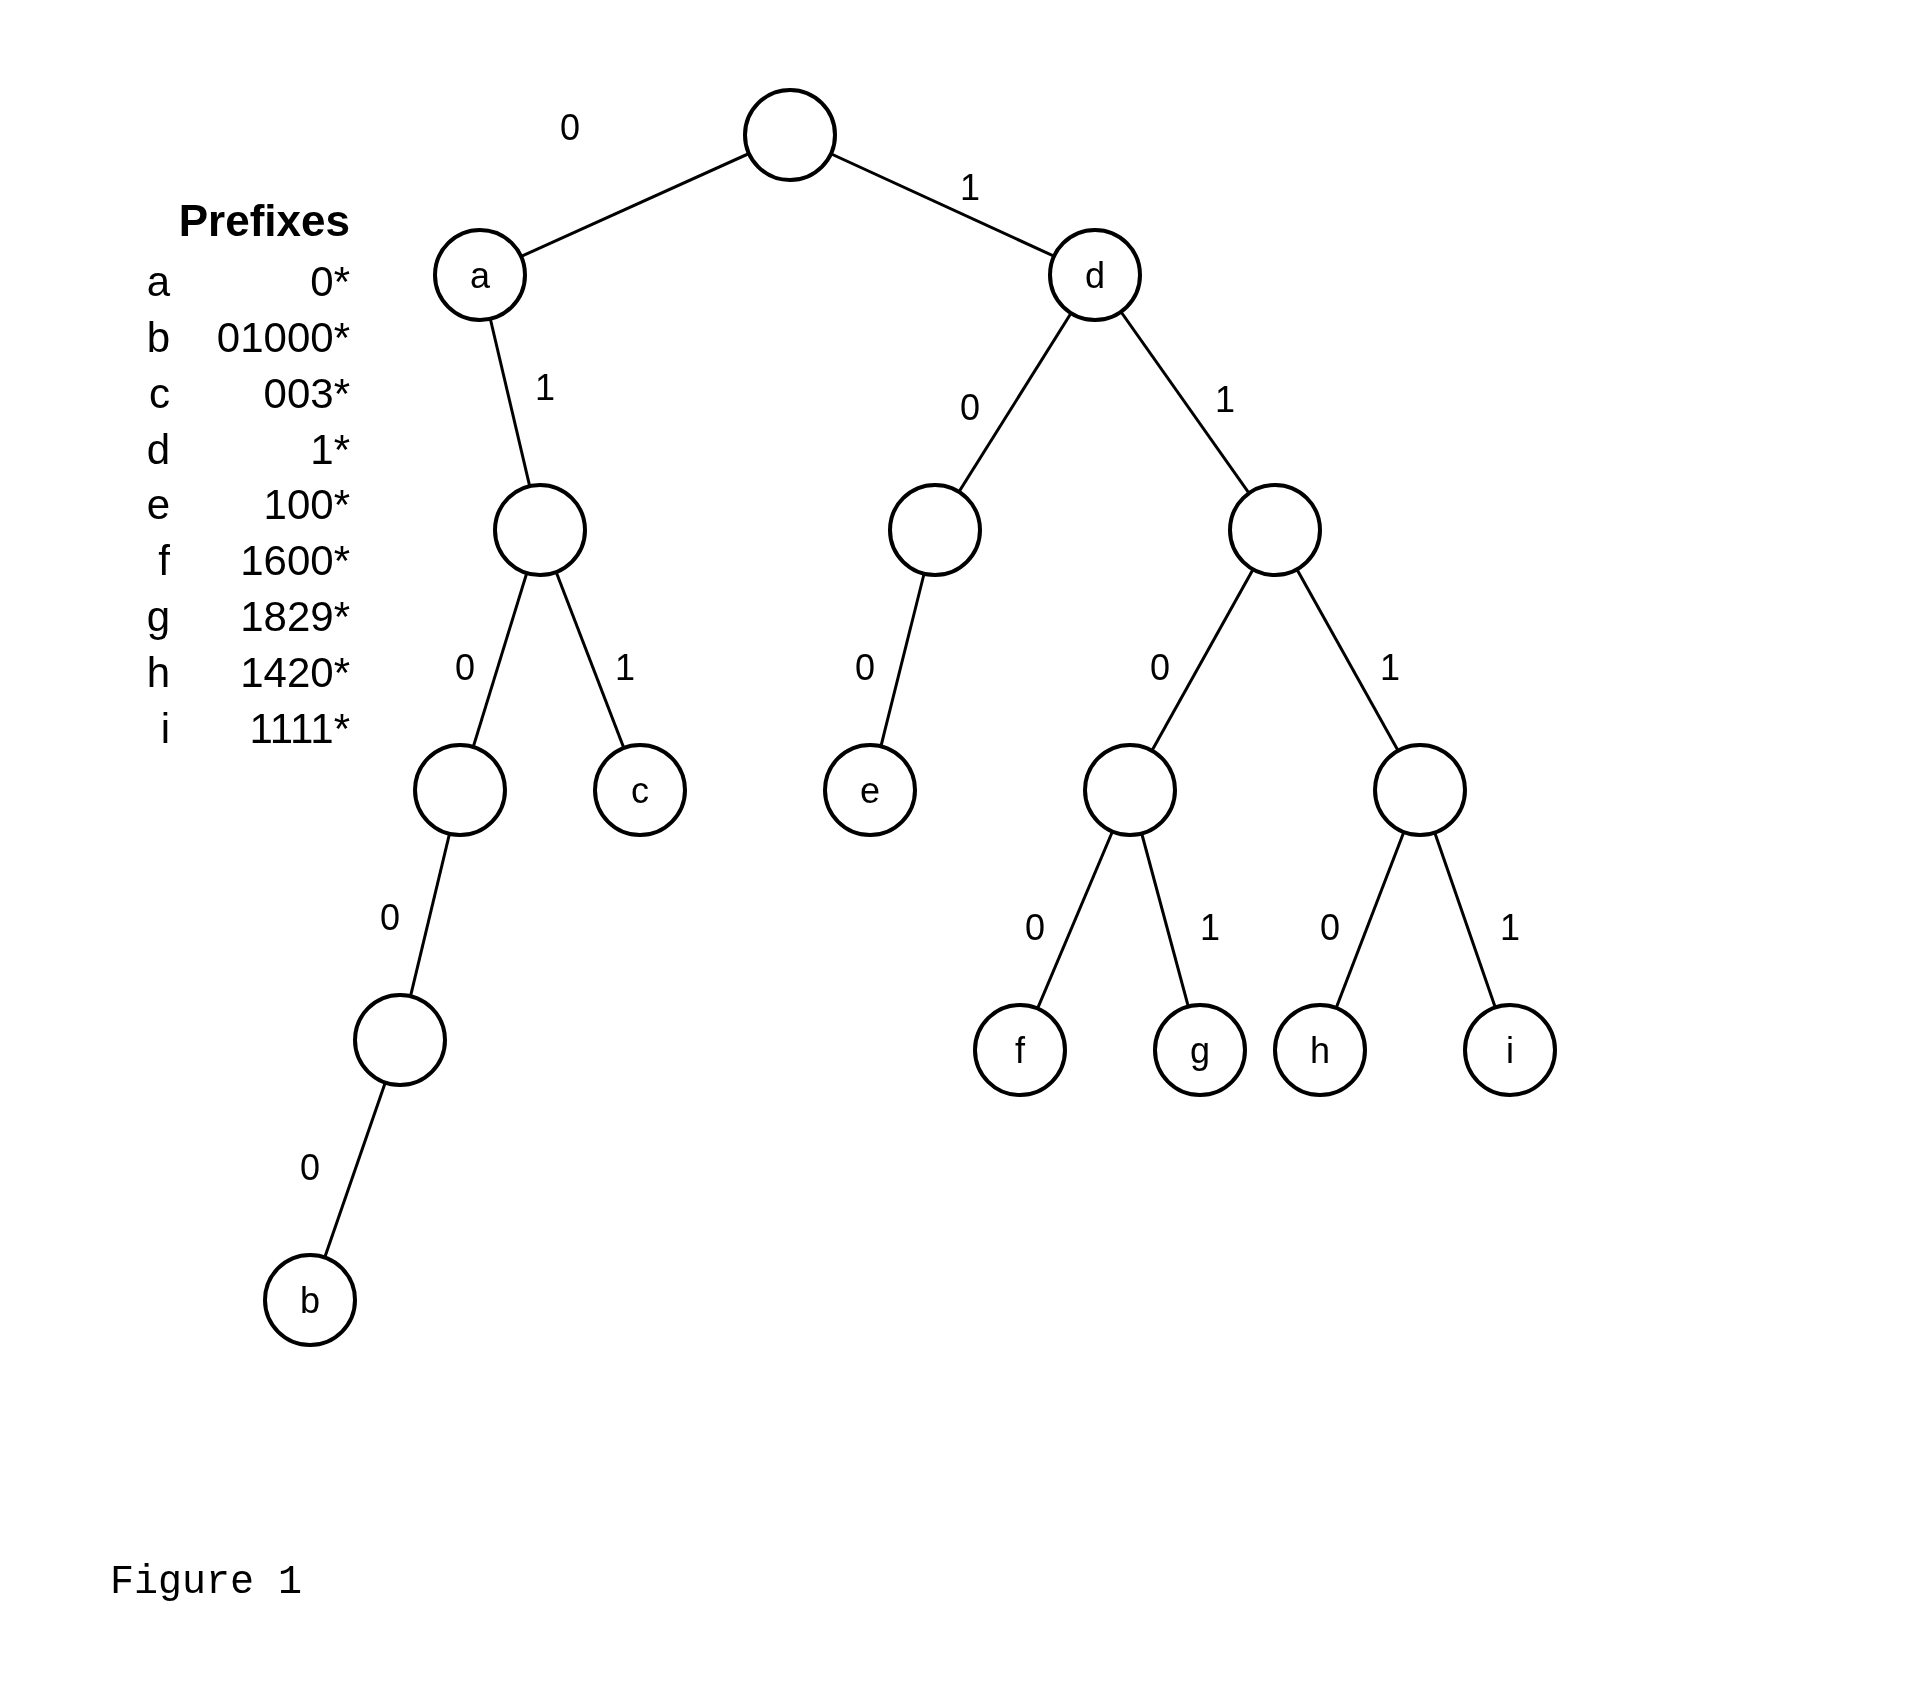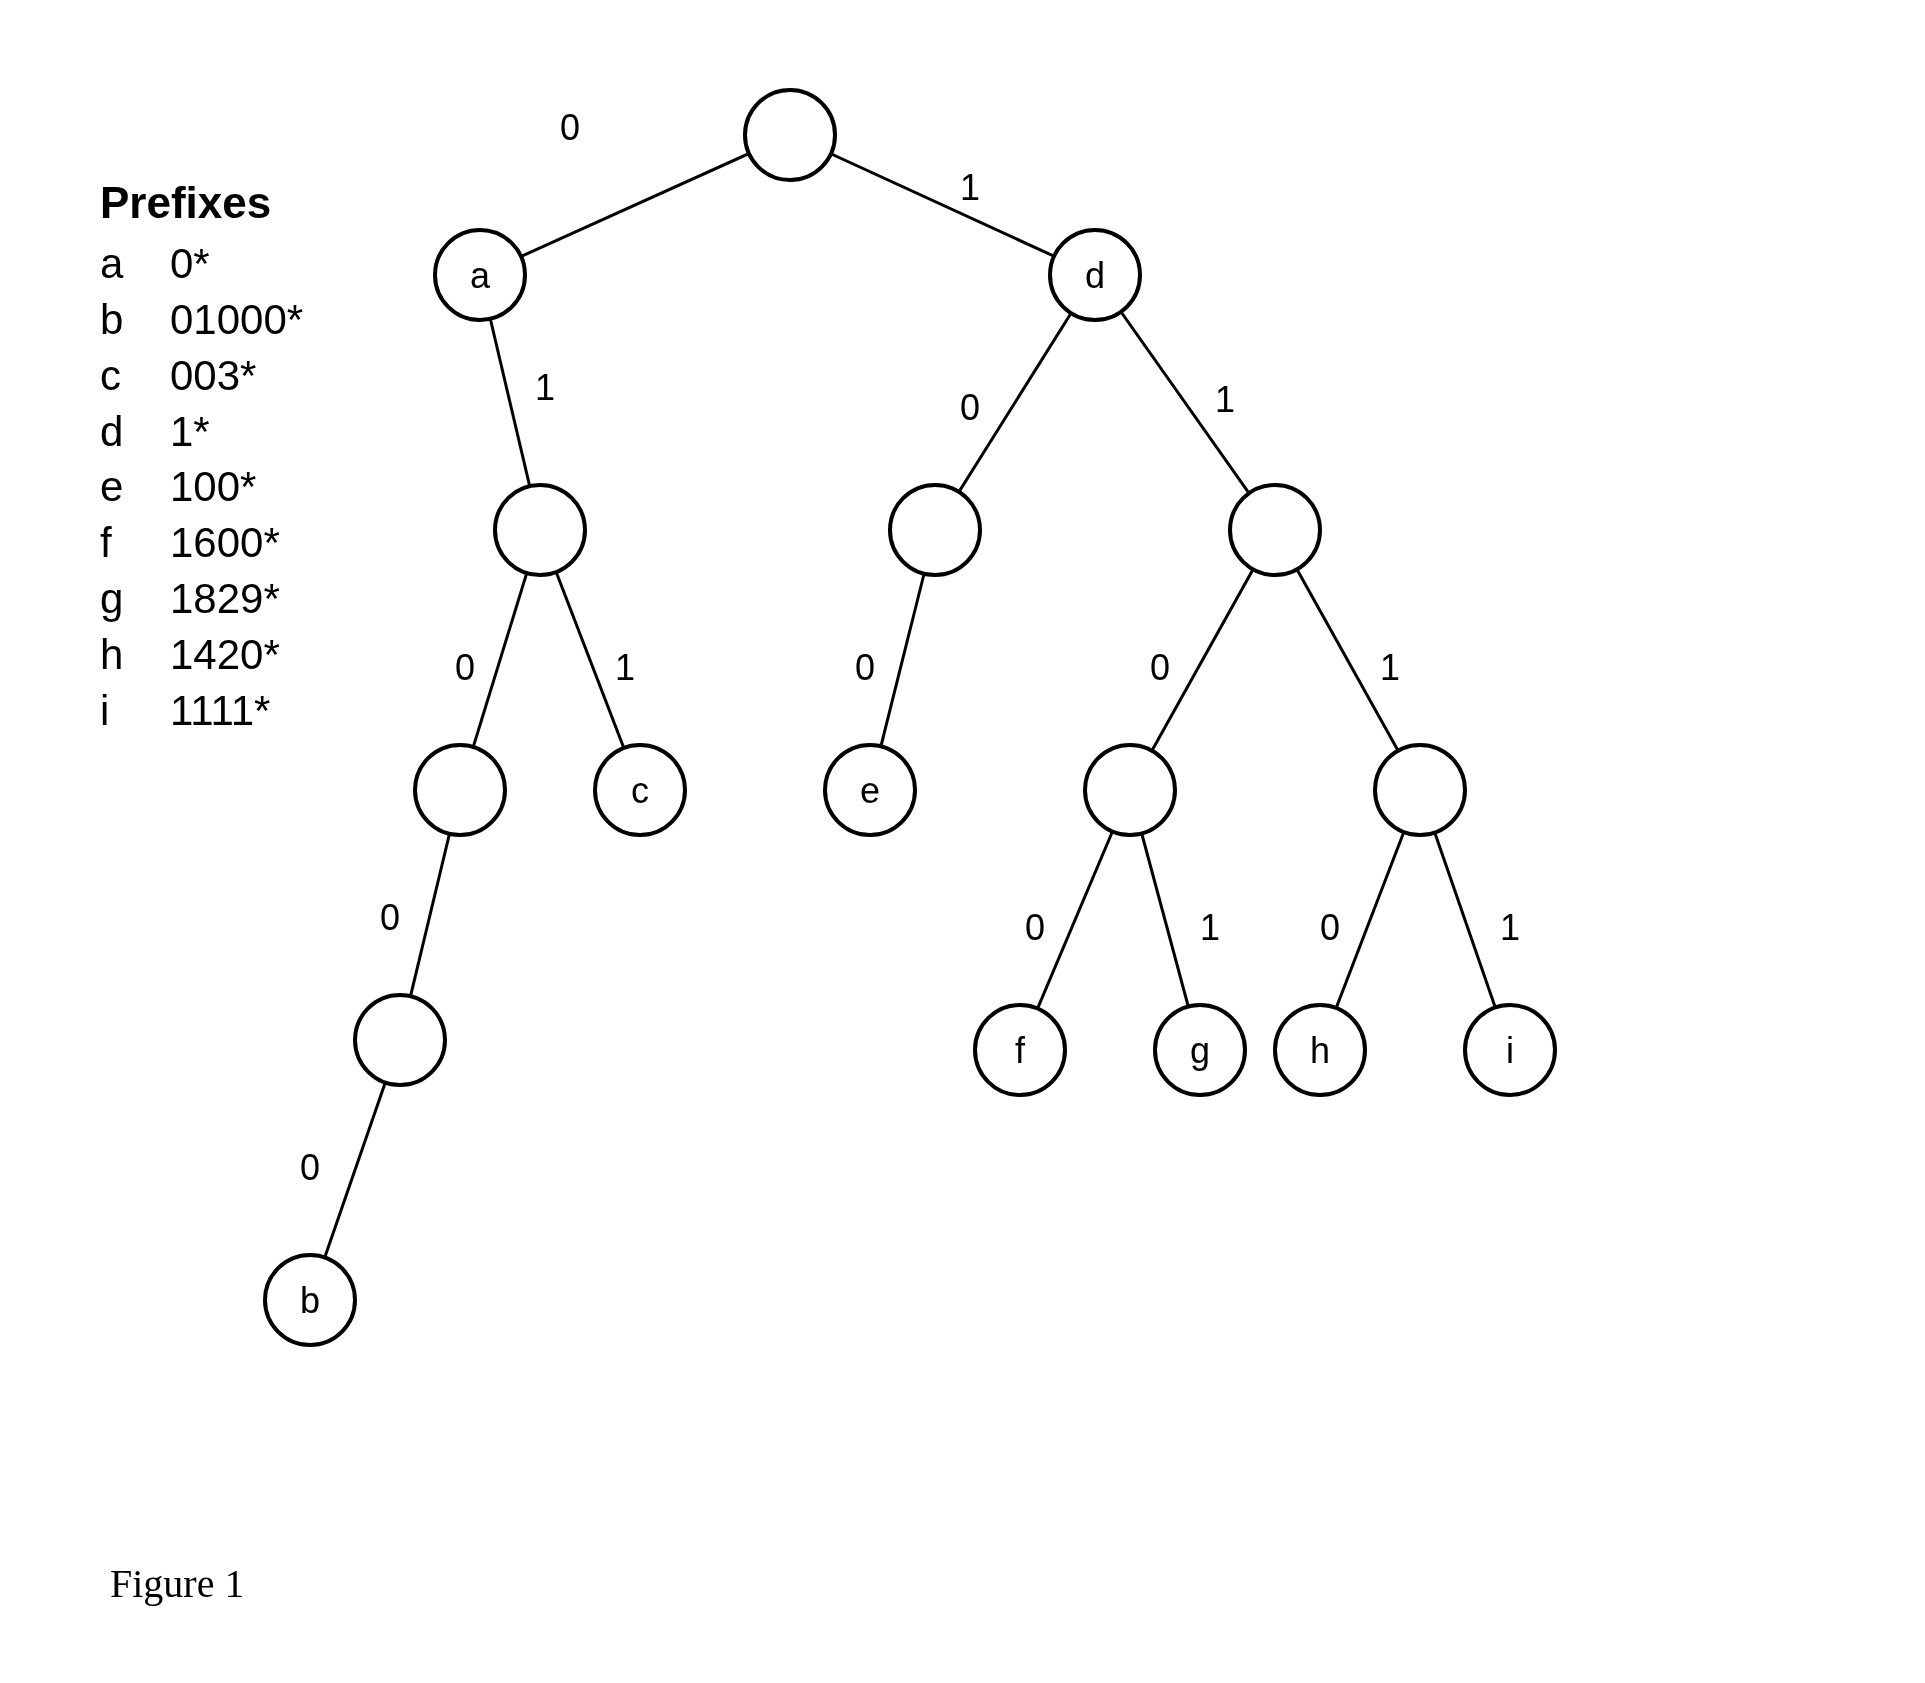--- a/index.html
+++ b/index.html
@@ -9,21 +9,22 @@
       background: #fff;
     }
     .container {
       position: relative;
       width: 1925px;
       height: 1683px;
     }
     .prefix-table {
       position: absolute;
       left: 100px;
-      top: 178px;
+      top: 196px;
+      text-align: right;
     }
     .prefix-title {
       font-weight: bold;
       font-size: 44px;
       margin-bottom: 8px;
     }
     .prefix-row {
       font-size: 42px;
       line-height: 1.33;
       display: flex;
@@ -31,21 +32,21 @@
     .prefix-key {
       width: 70px;
     }
     .prefix-val {
       width: 180px;
     }
     .figure-caption {
       position: absolute;
       left: 110px;
       top: 1560px;
-      font-family: Liberation Serif, serif;
+      font-family: Liberation Mono, monospace;
       font-size: 40px;
     }
     svg {
       position: absolute;
       left: 0;
       top: 0;
     }
     .node-label {
       font-family: Arial, sans-serif;
       font-size: 36px;

